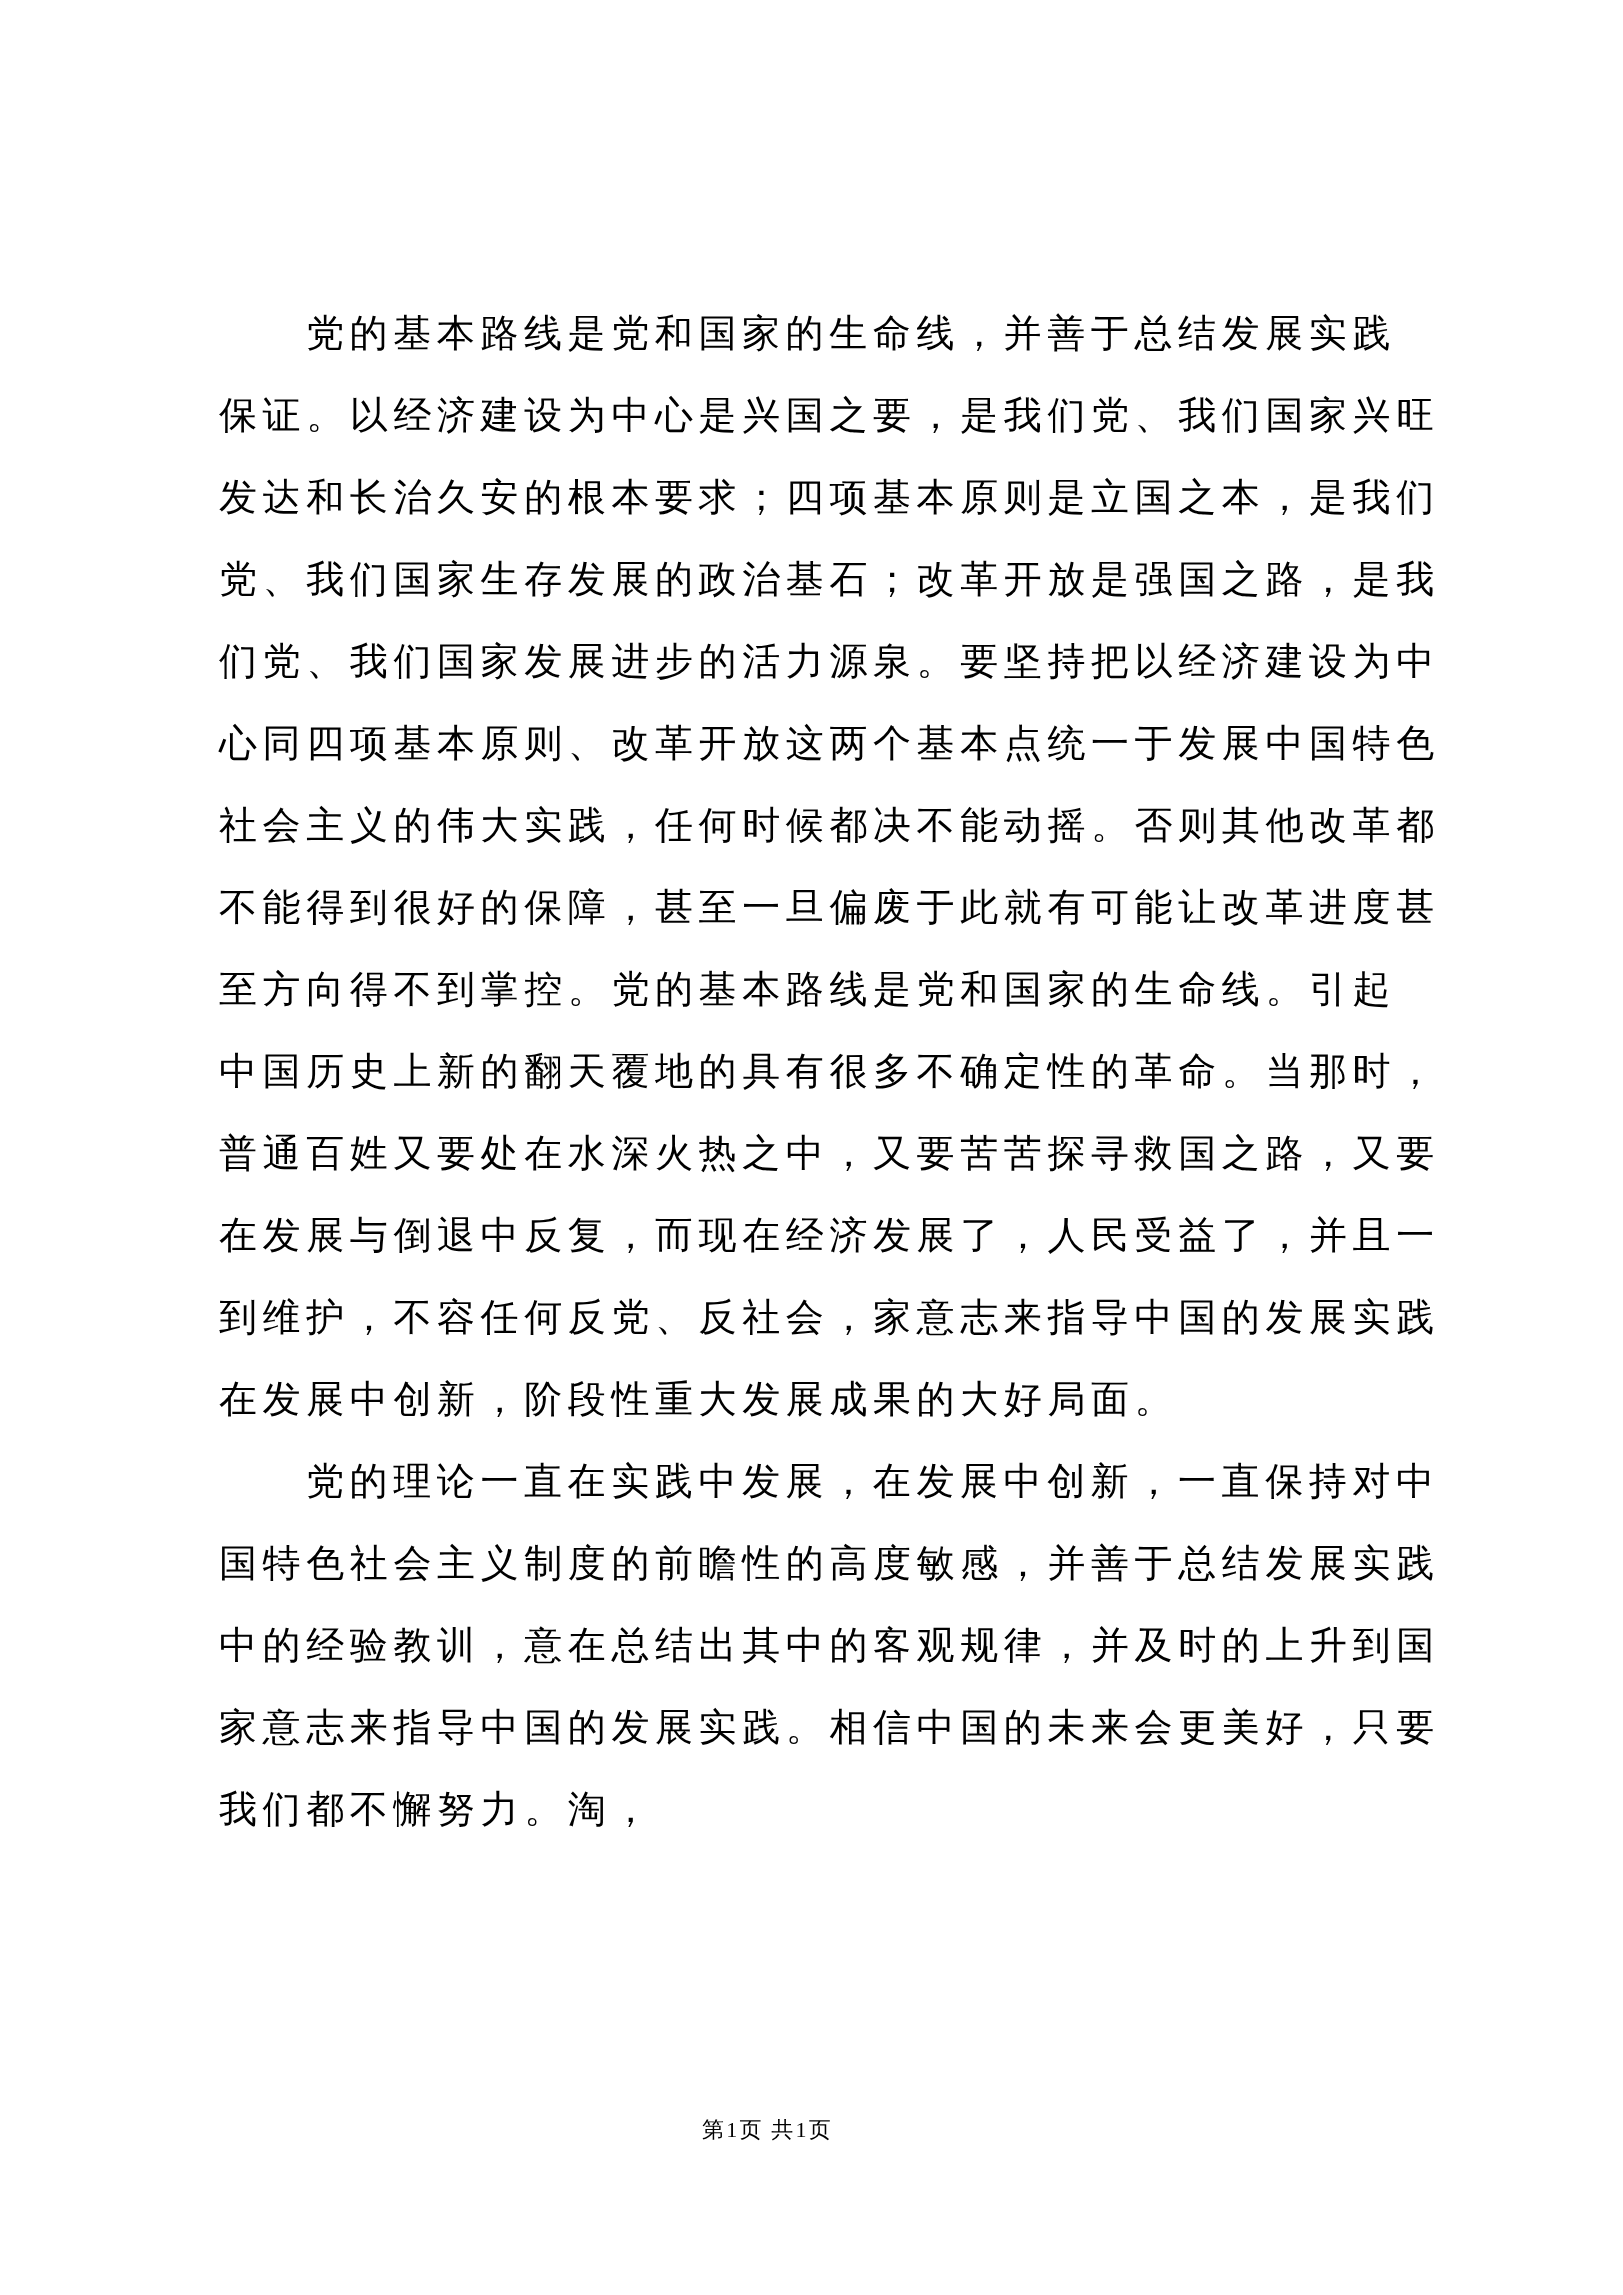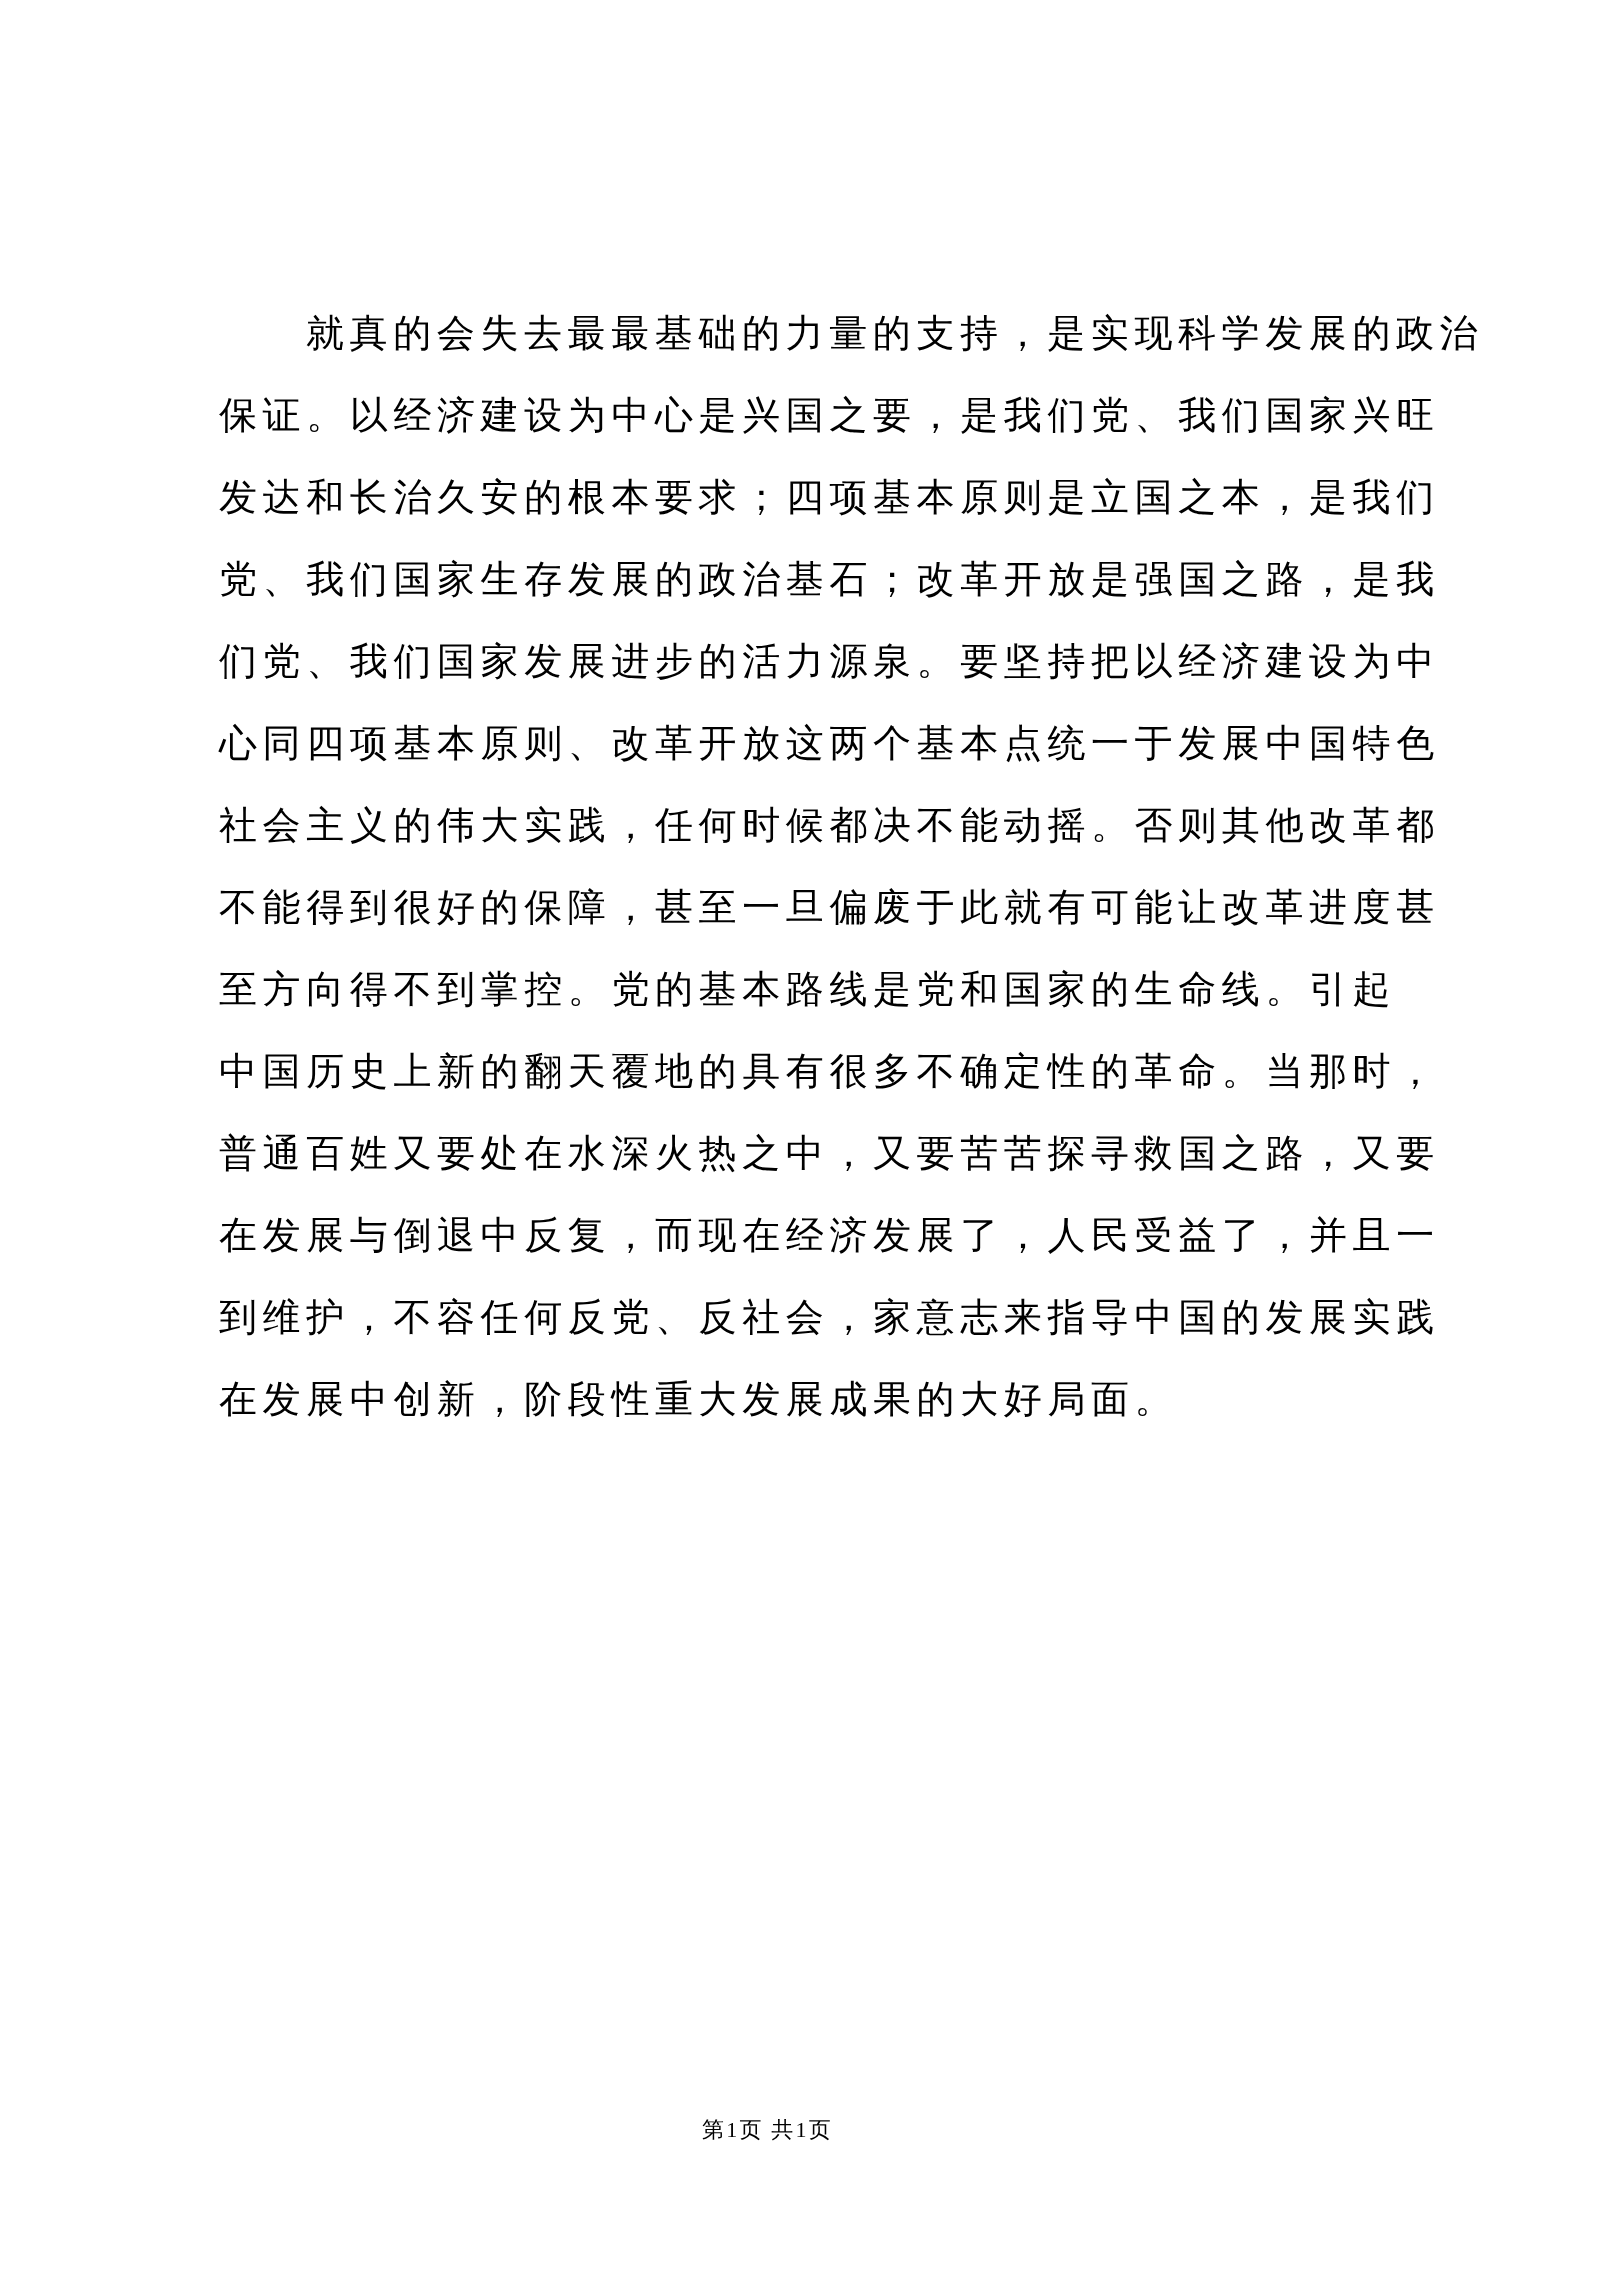--- a/index.html
+++ b/index.html
@@ -41,31 +41,38 @@
     letter-spacing: 2.2px;
     white-space: nowrap;
   }
 </style>
 </head>
 <body>
 
 <div class="page">
   <div class="body-text">
     <div class="paragraph">
-      <div class="line indent">就真的会失去最最基础的力量的支持，是实现科学发展的政治</div>
+      <div class="line indent">党的基本路线是党和国家的生命线，并善于总结发展实践</div>
       <div class="line">保证。以经济建设为中心是兴国之要，是我们党、我们国家兴旺</div>
       <div class="line">发达和长治久安的根本要求；四项基本原则是立国之本，是我们</div>
       <div class="line">党、我们国家生存发展的政治基石；改革开放是强国之路，是我</div>
       <div class="line">们党、我们国家发展进步的活力源泉。要坚持把以经济建设为中</div>
       <div class="line">心同四项基本原则、改革开放这两个基本点统一于发展中国特色</div>
       <div class="line">社会主义的伟大实践，任何时候都决不能动摇。否则其他改革都</div>
       <div class="line">不能得到很好的保障，甚至一旦偏废于此就有可能让改革进度甚</div>
       <div class="line">至方向得不到掌控。党的基本路线是党和国家的生命线。引起</div>
       <div class="line">中国历史上新的翻天覆地的具有很多不确定性的革命。当那时，</div>
       <div class="line">普通百姓又要处在水深火热之中，又要苦苦探寻救国之路，又要</div>
       <div class="line">在发展与倒退中反复，而现在经济发展了，人民受益了，并且一</div>
       <div class="line">到维护，不容任何反党、反社会，家意志来指导中国的发展实践</div>
       <div class="line">在发展中创新，阶段性重大发展成果的大好局面。</div>
     </div>
+    <div class="paragraph">
+      <div class="line indent">党的理论一直在实践中发展，在发展中创新，一直保持对中</div>
+      <div class="line">国特色社会主义制度的前瞻性的高度敏感，并善于总结发展实践</div>
+      <div class="line">中的经验教训，意在总结出其中的客观规律，并及时的上升到国</div>
+      <div class="line">家意志来指导中国的发展实践。相信中国的未来会更美好，只要</div>
+      <div class="line">我们都不懈努力。淘，</div>
+    </div>
   </div>
   <div class="footer">第1页 共1页</div>
 </div>
 
 
 </body></html>

